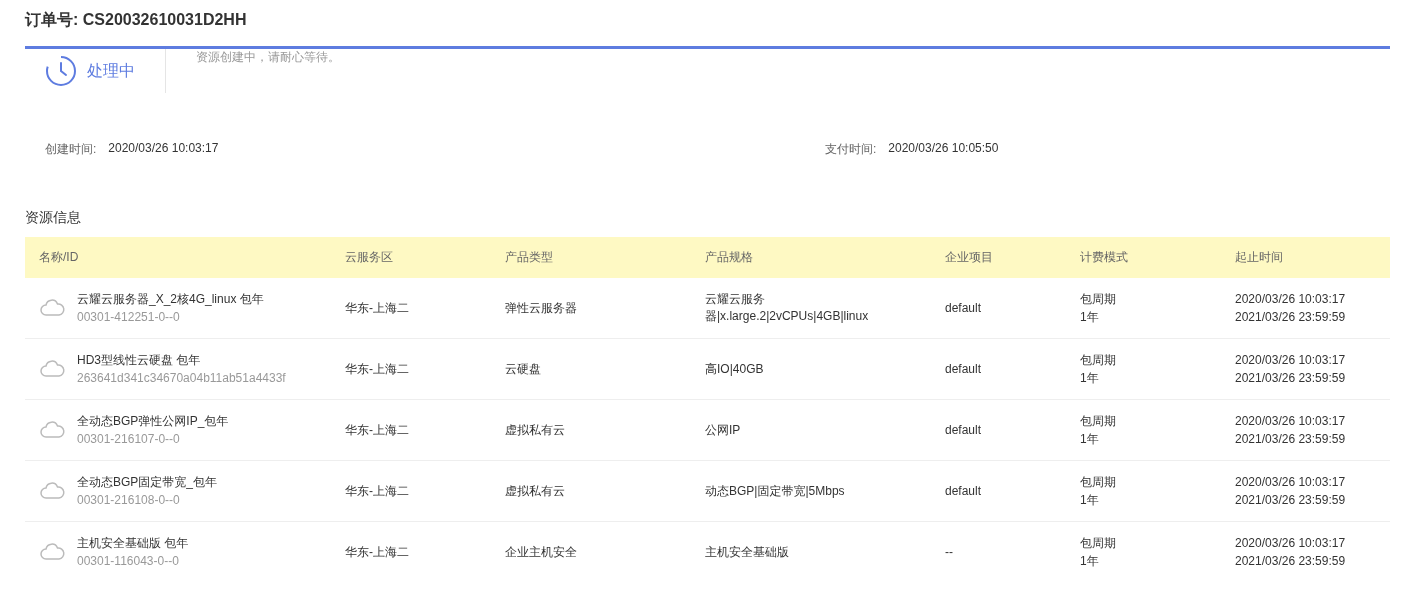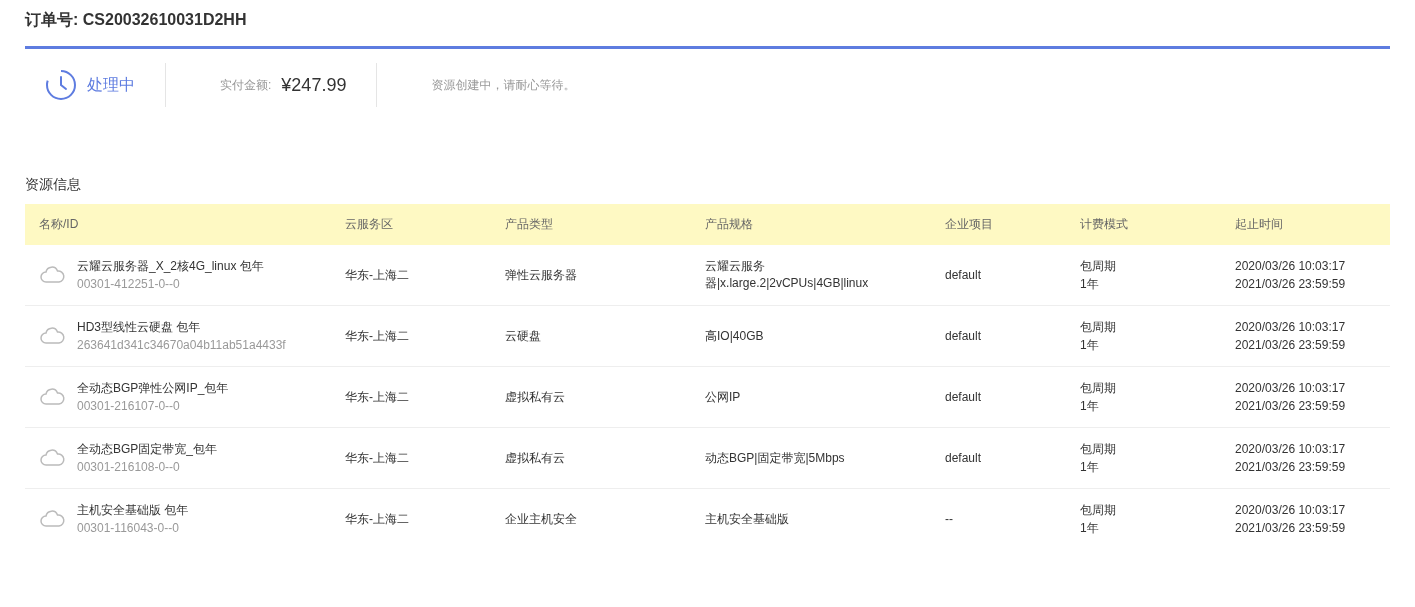--- a/index.html
+++ b/index.html
@@ -1,18 +1,18 @@
 <!DOCTYPE html>
 <html><head>
 <meta charset="utf-8">
 <style>
   * { box-sizing: border-box; margin: 0; padding: 0; }
   body { font-family: -apple-system, BlinkMacSystemFont, "Segoe UI", "PingFang SC", "Microsoft YaHei", sans-serif; font-size: 12px; color: #333; background: #fff; width: 1415px; padding: 10px 25px 0 25px; }
   .order-no { font-size: 16px; font-weight: 700; color: #333; margin-bottom: 15px; }
-  .status-box { border-top: 3px solid #5e7ce0; background: #fff; padding: 12px 20px; display: flex; align-items: center; height: 75px; margin-bottom: 20px; gap: 24px; }
+  .status-box { border-top: 3px solid #5e7ce0; background: #fff; padding: 0 20px; display: flex; height: 75px; margin-bottom: 20px; }
   .status-cell { display: flex; align-items: center; padding-right: 30px; border-right: 1px solid #e5e5e5; height: 44px; }
   .status-icon svg { width: 32px; height: 32px; display: block; }
   .status-text { font-size: 16px; color: #5e7ce0; font-weight: 500; margin-left: 10px; }
   .amount-cell { display: flex; align-items: baseline; padding: 0 30px; border-right: 1px solid #e5e5e5; height: 44px; align-items: center; }
   .amount-label { color: #999; font-size: 12px; margin-right: 10px; }
   .amount-value { font-size: 18px; color: #333; font-weight: 500; }
   .note-cell { padding-left: 30px; color: #999; font-size: 12px; }
   .meta { display: flex; padding: 0 20px; margin-bottom: 35px; flex-wrap: wrap; }
   .meta-row { width: 100%; display: flex; }
   .meta-item { display: flex; margin-bottom: 16px; }
@@ -49,28 +49,34 @@
 <div class="status-box">
   <div class="status-cell">
     <span class="status-icon">
       <svg viewBox="0 0 32 32">
           <circle cx="16" cy="16" r="14" fill="none" stroke="#5e7ce0" stroke-width="2" stroke-dasharray="70 18" transform="rotate(-90 16 16)"></circle>
           <path d="M16 8 v8 l5 4" fill="none" stroke="#5e7ce0" stroke-width="2" stroke-linecap="round"></path>
         </svg>
     </span>
     <span class="status-text">处理中</span>
   </div>
-  <div class="amount-cell">
-    <span class="amount-label">实付金额:</span>
-    <span class="amount-value">¥247.99</span>
-  </div>
   <div class="note-cell">资源创建中，请耐心等待。</div>
 </div>
 
 <div class="meta">
+  <div class="meta-row">
+    <div class="meta-item meta-left">
+      <span class="meta-label">创建时间:</span>
+      <span class="meta-value">2020/03/26 10:03:17</span>
+    </div>
+    <div class="meta-item">
+      <span class="meta-label">支付时间:</span>
+      <span class="meta-value">2020/03/26 10:05:50</span>
+    </div>
+  </div>
 </div>
 
 <div class="section-title">资源信息</div>
 
 <table>
   <thead>
     <tr>
       <th class="col-name">名称/ID</th>
       <th class="col-region">云服务区</th>
       <th class="col-ptype">产品类型</th>

